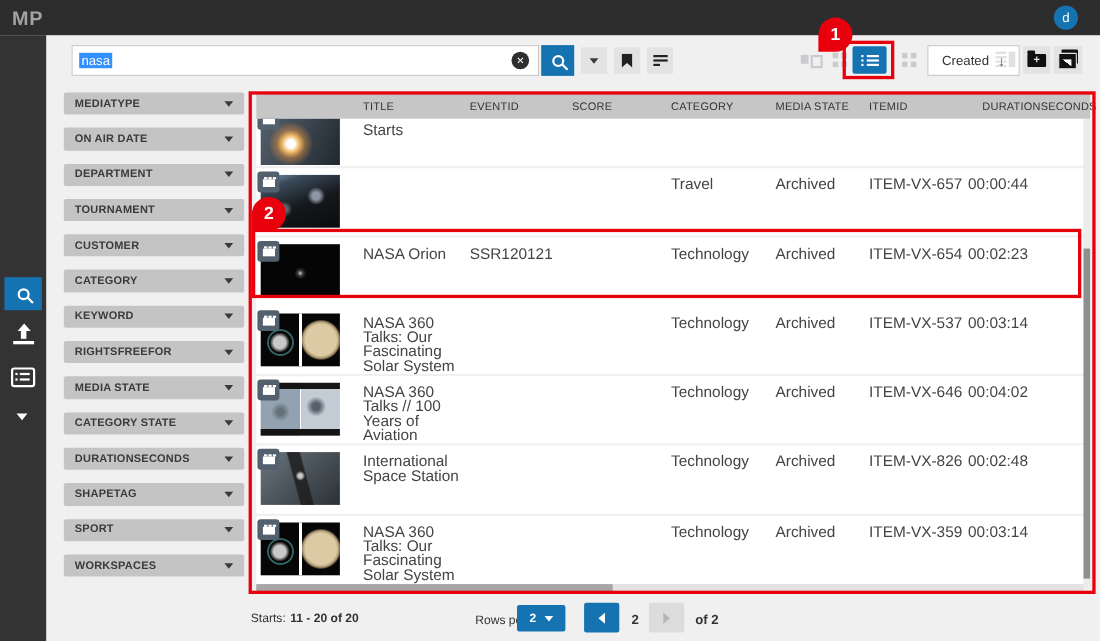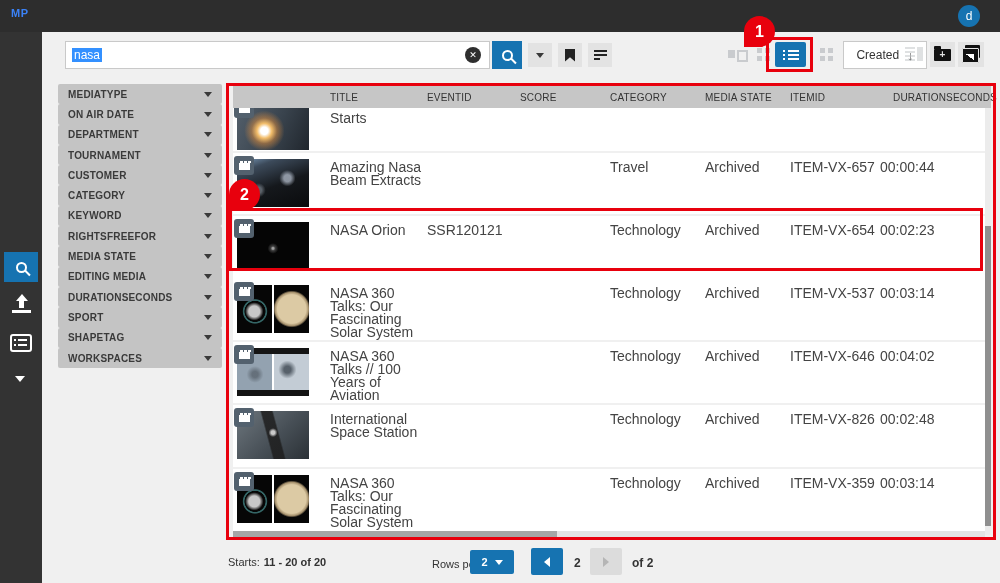--- a/index.html
+++ b/index.html
@@ -2,21 +2,21 @@
 <html><head>
 <meta charset="utf-8">
 <style>
   * { margin:0; padding:0; box-sizing:border-box; }
   html,body { width:1000px; height:583px; }
   body { position:relative; background:#f0f0f0; font-family:"Liberation Sans", sans-serif; overflow:hidden; }
   .abs { position:absolute; }
 
   
   .topbar { left:0; top:0; width:1000px; height:32px; background:#2d2d2d; z-index:5; }
-  .logo { left:11px; top:7px; color:#3b82f6; font-size:11px; font-weight:bold; letter-spacing:.5px; }
+  .logo { left:11px; top:7px; color:#a3a3a3; font-size:18px; font-weight:bold; letter-spacing:.5px; }
   .avatar { right:20px; top:5px; width:22px; height:22px; border-radius:50%; background:#1673b1; color:#fff;
             font-size:12px; display:flex; align-items:center; justify-content:center; }
 
   
   .leftrail { left:0; top:32px; width:42px; height:551px; background:#333333; z-index:4; }
   .rail-search { left:4px; top:220px; width:34px; height:30px; background:#1673b1; display:flex; align-items:center; justify-content:center; }
   .mag { width:11px; height:11px; border:2px solid #fff; border-radius:50%; position:relative; }
   .mag::after { content:""; position:absolute; width:7px; height:2px; background:#fff; transform:rotate(45deg); right:-6px; bottom:-3px; }
   .rail-upload { left:10px; top:262px; width:22px; height:22px; }
   .up-arrow { position:absolute; left:6px; top:0; width:0; height:0; border-left:6px solid transparent; border-right:6px solid transparent; border-bottom:7px solid #fff; }
@@ -67,21 +67,21 @@
   .folder { position:relative; width:17px; height:12px; background:#111; border-radius:1px; color:#e3e3e3; font-size:10px; font-weight:bold;
             display:flex; align-items:center; justify-content:center; }
   .folder::before { content:""; position:absolute; left:0; top:-3px; width:7px; height:3px; background:#111; border-radius:1px 1px 0 0; }
   .images-btn { left:958px; top:42px; width:26px; height:25px; }
   .images { position:relative; width:18px; height:13px; }
   .images::before { content:""; position:absolute; left:3px; top:-3px; width:15px; height:13px; background:#111; border-radius:1px; }
   .images::after { content:""; position:absolute; left:0; top:0; width:15px; height:13px; background:#111; border:1px solid #e3e3e3; border-radius:1px;
                    background-image:linear-gradient(to top right, transparent 48%, #fff 49%); background-size:8px 6px; background-repeat:no-repeat; background-position:3px 5px; }
 
   
-  .filters { left:58px; top:84px; width:164px; display:flex; flex-direction:column; gap:0; z-index:3; }
+  .filters { left:58px; top:84px; width:164px; display:flex; flex-direction:column; gap:12px; z-index:3; }
   .filter-item { height:20.3px; background:#c4c4c4; border-radius:2px; display:flex; align-items:center; justify-content:space-between; padding:0 10px; }
   .filter-item .flabel { font-size:10px; font-weight:bold; color:#3a3a3a; letter-spacing:.2px; }
   .filter-item .tri-down { border-top-color:#3a3a3a; }
 
   
   .thead { left:233px; top:85px; width:758px; height:23px; background:#c6c6c6; z-index:2; }
   .th { position:absolute; top:7px; font-size:10px; font-weight:normal; color:#333; letter-spacing:.2px; }
   .row { position:absolute; left:233px; width:752px; background:#fff; z-index:2; overflow:hidden; }
   .cell { position:absolute; top:8px; font-size:14px; color:#444; line-height:13px; }
   .c-title { left:97px; width:100px; }
@@ -239,33 +239,33 @@
     </div>
   <div class="filter-item">
       <span class="flabel">RIGHTSFREEFOR</span>
       <span class="tri-down"></span>
     </div>
   <div class="filter-item">
       <span class="flabel">MEDIA STATE</span>
       <span class="tri-down"></span>
     </div>
   <div class="filter-item">
-      <span class="flabel">EDITING MEDIA</span>
+      <span class="flabel">CATEGORY STATE</span>
       <span class="tri-down"></span>
     </div>
   <div class="filter-item">
       <span class="flabel">DURATIONSECONDS</span>
       <span class="tri-down"></span>
     </div>
   <div class="filter-item">
+      <span class="flabel">SHAPETAG</span>
+      <span class="tri-down"></span>
+    </div>
+  <div class="filter-item">
       <span class="flabel">SPORT</span>
-      <span class="tri-down"></span>
-    </div>
-  <div class="filter-item">
-      <span class="flabel">SHAPETAG</span>
       <span class="tri-down"></span>
     </div>
   <div class="filter-item">
       <span class="flabel">WORKSPACES</span>
       <span class="tri-down"></span>
     </div>
 </div>
 
 <div class="abs thead">
   <span class="th" style="left:97px">TITLE</span>
@@ -280,21 +280,20 @@
 <div class="row row1" style="top:108px; height:43px;">
   <div class="thumb t-rocket">
       <span class="thumb-badge"></span>
     </div>
   <div class="cell c-title" style="top:4px">Starts</div>
 </div>
 <div class="row" style="top:153px; height:61px;">
   <div class="thumb t-machine">
       <span class="thumb-badge"></span>
     </div>
-  <div class="cell c-title">Amazing Nasa Beam Extracts</div>
   <div class="cell c-event"></div>
   <div class="cell c-cat">Travel</div>
   <div class="cell c-ms">Archived</div>
   <div class="cell c-item">ITEM-VX-657</div>
   <div class="cell c-dur">00:00:44</div>
 </div>
 <div class="row" style="top:216px; height:76px;">
   <div class="thumb t-orion">
       <span class="thumb-badge"></span>
     </div>

